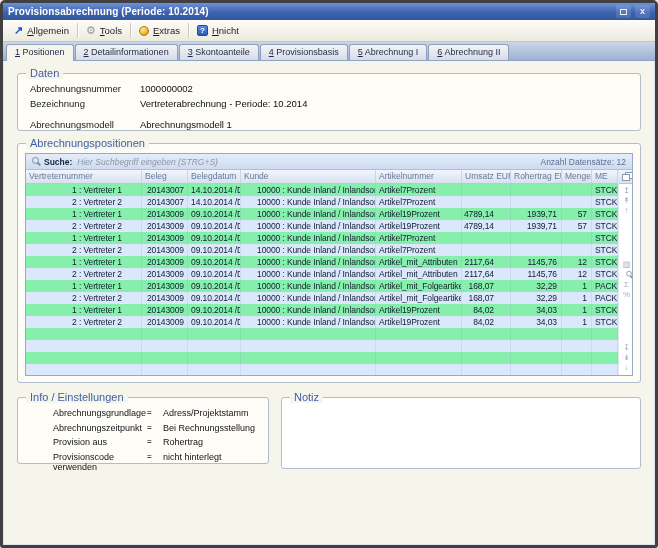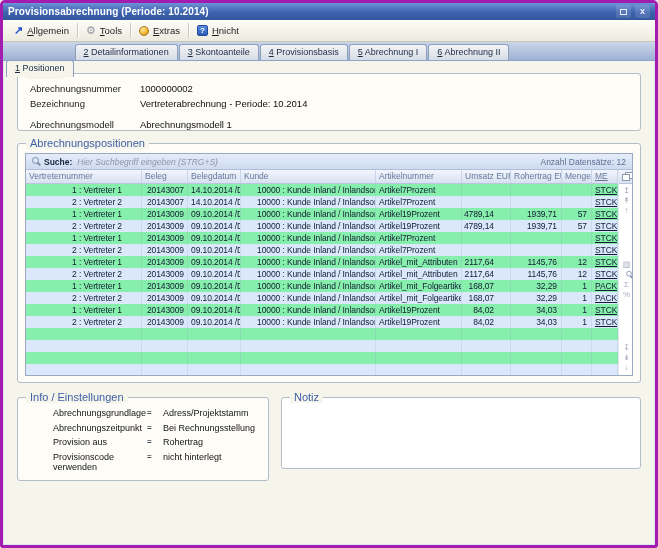--- a/index.html
+++ b/index.html
@@ -1,19 +1,19 @@
 <!DOCTYPE html>
 <html><head>
 <meta charset="utf-8">
 <style>
   html,body{margin:0;padding:0;width:658px;height:548px;overflow:hidden;background:#ececec;
             font-family:"Liberation Sans",sans-serif;}
   *{box-sizing:border-box;}
 
-  .window{width:658px;height:548px;border:3px solid #a21caf;border-radius:5px 5px 3px 3px;
+  .window{width:658px;height:548px;border:3px solid #404040;border-radius:5px 5px 3px 3px;
           background:#f6f5ec;position:relative;box-shadow:inset 0 0 0 1px #dfe5f0;}
 
   
   .titlebar{height:17px;background:linear-gradient(#6e92d6,#3d63ae 55%,#34579e);
             display:flex;align-items:center;padding:0 5px;border-radius:2px 2px 0 0;}
   .titlebar .title{flex:1;font-size:10px;font-weight:bold;color:#ffffff;letter-spacing:.1px;}
   .win-buttons{display:flex;align-items:center;gap:4px;}
   .winbtn{width:15px;height:13px;display:flex;align-items:center;justify-content:center;
           border-radius:2px;background:rgba(255,255,255,.12);cursor:pointer;}
   .restore-box{width:7px;height:6px;border:1px solid #eaf0fb;display:block;}
@@ -32,21 +32,21 @@
              background:radial-gradient(circle at 35% 30%,#ffe9a0,#f0b429 60%,#c78a1a);}
   .ic-help{width:11px;height:11px;background:linear-gradient(#5a8ae0,#2d5cb8);color:#fff;
            font-size:8px;font-weight:bold;border-radius:2px;display:flex;align-items:center;
            justify-content:center;border:1px solid #24499c;}
 
   
   .tabbar{height:19px;background:linear-gradient(#ccd6e9,#9db1d4);display:flex;align-items:flex-end;
           padding:2px 3px 0;gap:1px;border-bottom:1px solid #8fa3c6;}
   .tab{font-size:9px;color:#1c2a45;padding:2px 8px 3px;background:linear-gradient(#f3f4f6,#d7dce6);
        border:1px solid #8fa0bd;border-bottom:none;border-radius:3px 3px 0 0;white-space:nowrap;cursor:pointer;}
-  .tab.active{background:#f6f5ec;position:relative;top:17px;padding-bottom:4px;z-index:2;}
+  .tab.active{background:#f6f5ec;position:relative;top:1px;padding-bottom:4px;z-index:2;}
   .tab-num{text-decoration:underline;}
 
   
   .page{padding:6px 14px 0;height:483px;}
 
   .groupbox{position:relative;border:1px solid #b3bcca;border-radius:3px;background:#fdfcf6;}
   .caption{position:absolute;top:-7px;left:8px;background:#f6f5ec;padding:0 4px;font-size:11px;
            color:#3f5fa5;line-height:12px;}
 
   
@@ -73,21 +73,21 @@
   .grid-main{flex:1;display:flex;overflow:hidden;}
   .grid-table{width:592px;flex:0 0 592px;display:flex;flex-direction:column;}
   .grid-header{display:flex;height:14px;flex:0 0 14px;background:linear-gradient(#f2f6fc,#d8e1f1);
                border-bottom:1px solid #b9c6dd;font-size:8.5px;color:#67789b;line-height:13px;}
   .gh{padding:0 3px;border-right:1px solid #c9d5e8;overflow:hidden;white-space:nowrap;}
   .grid-body{flex:1;overflow:hidden;}
   .gr{display:flex;height:12px;line-height:12px;font-size:8.5px;color:#121c33;letter-spacing:-.1px;}
   .gr.alt{background:#dbe8fb;}
   .c{overflow:hidden;white-space:nowrap;border-right:1px solid rgba(144,164,196,.22);}
   .w0{width:116px;} .w1{width:46px;} .w2{width:53px;} .w3{width:135px;} .w4{width:86px;}
-  .w5{width:49px;} .w6{width:51px;} .w7{width:30px;} .w8{width:26px;text-decoration:underline;}
+  .w5{width:49px;} .w6{width:51px;} .w7{width:30px;} .w8{width:26px;}
   .c0{padding-left:46px;} .c1{text-align:right;padding-right:3px;} .c2{padding-left:3px;}
   .c3{padding-left:16px;} .c4{padding-left:3px;} .c5{text-align:right;padding-right:16px;}
   .c6{text-align:right;padding-right:4px;} .c7{text-align:right;padding-right:4px;} .c8{padding-left:3px;}
 
   .toolstrip{width:16px;flex:0 0 16px;background:#ffffff;border-left:1px solid #e3e7ef;
              display:flex;flex-direction:column;}
   .strip-corner{height:14px;flex:0 0 14px;background:linear-gradient(#f2f6fc,#d8e1f1);
                 border-bottom:1px solid #b9c6dd;display:flex;align-items:center;justify-content:center;}
   .ic-selcols{position:relative;width:10px;height:9px;}
   .ic-selcols::before{content:"";position:absolute;width:6px;height:5px;border:1px solid #8a97ad;
@@ -95,21 +95,21 @@
   .ic-selcols::after{content:"";position:absolute;width:6px;height:5px;border:1px solid #8a97ad;
                      background:#fff;top:2px;left:0;}
   .strip-body{flex:1;display:flex;flex-direction:column;justify-content:space-between;
               align-items:center;padding:2px 0 3px;}
   .strip-group{display:flex;flex-direction:column;align-items:center;gap:1px;}
   .strip-ic{font-size:8px;color:#a2abbc;line-height:9px;cursor:pointer;}
   .mag-sm{transform:scale(.8);}
 
   
   .bottom-row{display:flex;gap:12px;margin-top:14px;}
-  .info{width:252px;height:84px;padding:10px 10px 0;flex:0 0 252px;}
+  .info{width:252px;height:67px;padding:10px 10px 0;flex:0 0 252px;}
   .info-row{display:flex;align-items:flex-start;font-size:9px;color:#141418;margin-bottom:4.5px;line-height:10px;margin-left:25px;}
   .info-label{width:94px;}
   .eq{width:16px;color:#4c4c58;font-size:8px;font-weight:bold;}
   .notiz{flex:1;height:72px;background:#ffffff;}
 </style>
 </head>
 <body>
 
 <div class="window">
 

